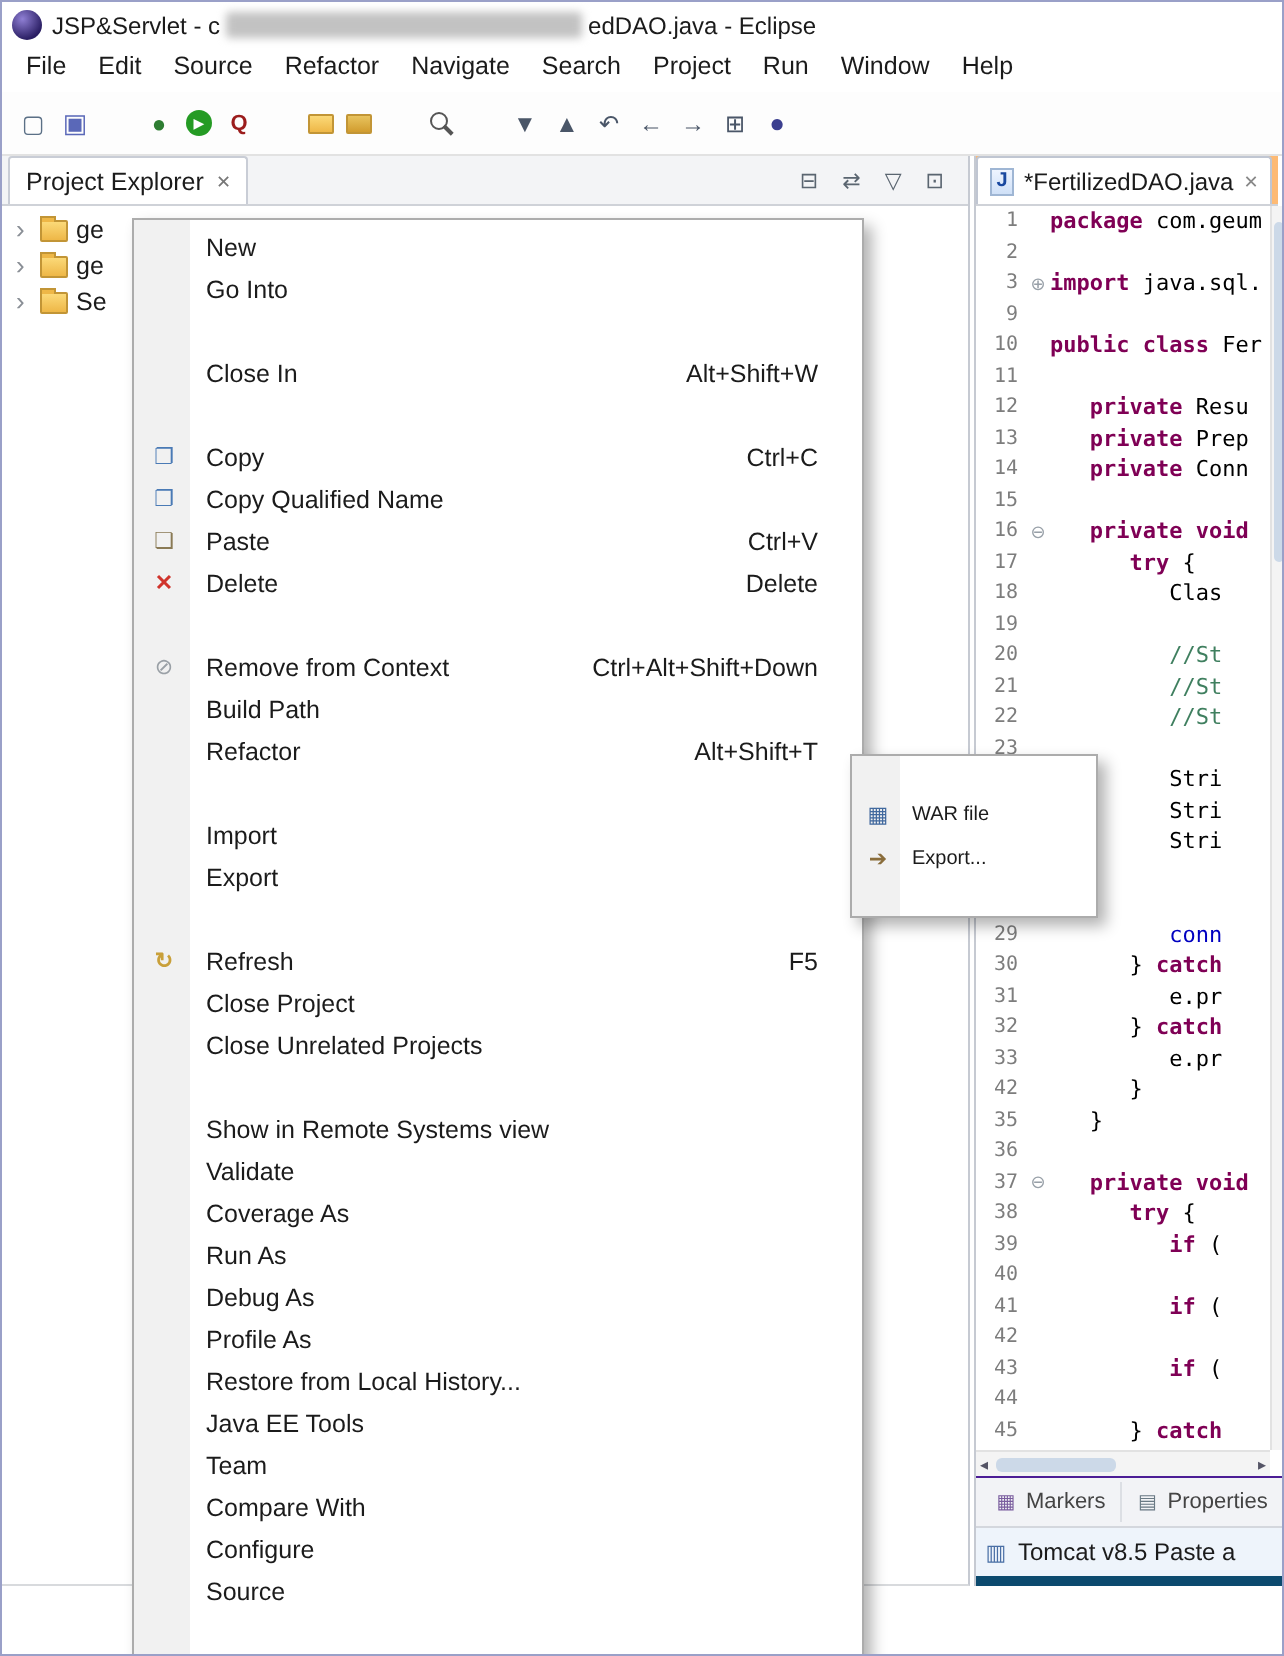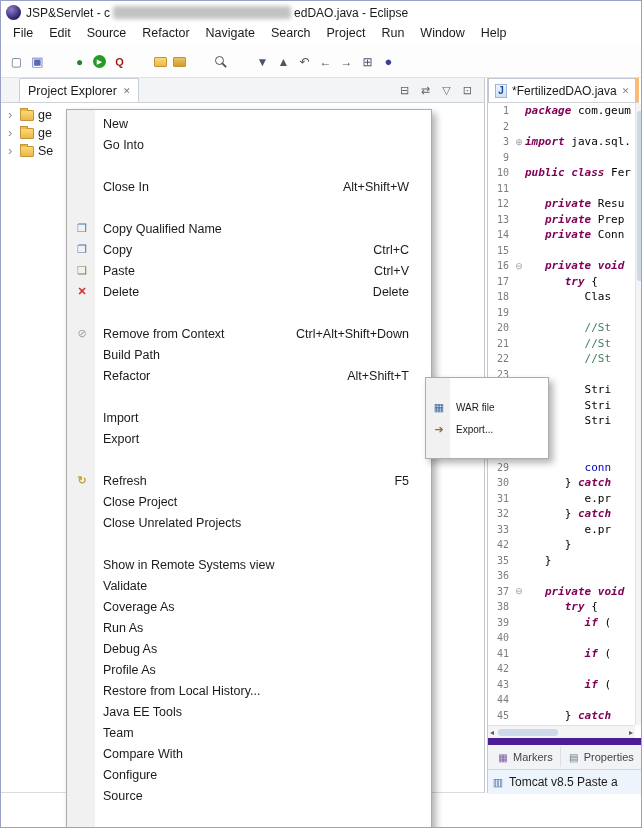--- a/index.html
+++ b/index.html
@@ -35,21 +35,21 @@
   [data-tone="folder2"]{background:linear-gradient(#e8c35e,#d19c2e);}
   [data-tone="search"]::before{content:"";width:7px;height:7px;border:1.5px solid #555;border-radius:50%;
       position:absolute;left:2px;top:2px;}
   [data-tone="search"]::after{content:"";width:6px;height:2px;background:#555;position:absolute;
       left:8px;top:10px;transform:rotate(45deg);}
   
   .leftpanel{position:absolute;left:0;top:77px;width:484px;height:715px;background:#fff;
              border-right:1px solid #c6cad2;border-bottom:1px solid #d8dadd;}
   .viewhead{height:25px;background:#f3f4f6;border-bottom:1px solid #cfd2d8;display:flex;align-items:flex-end;}
   .viewtab{display:flex;align-items:center;gap:6px;background:#fff;border:1px solid #c9cdd6;border-bottom:none;
-           height:24px;margin-left:18px;padding:0 8px;border-radius:2px 2px 0 0;font-size:12.5px;}
+           height:24px;margin-left:3px;padding:0 8px;border-radius:2px 2px 0 0;font-size:12.5px;}
   .vt-close{font-size:9px;color:#777;}
   .viewicons{margin-left:auto;display:flex;align-items:center;gap:12px;padding:0 12px 5px 0;
              color:#5a6570;font-size:11px;}
   .tree{padding-top:3px;}
   .titem{display:flex;align-items:center;gap:4px;height:18px;padding-left:7px;font-size:12.5px;}
   .tchev{color:#8a8f96;font-size:13px;width:8px;line-height:10px;}
   .tfold{width:14px;height:11px;background:linear-gradient(#fbd978,#eeb747);border:1px solid #c29536;
          border-radius:1px;position:relative;flex:none;}
   .tfold::before{content:"";position:absolute;left:-1px;top:-3px;width:6px;height:2px;background:#eeb747;
          border:1px solid #c29536;border-bottom:none;}
@@ -64,32 +64,32 @@
          font-size:10px;border:1px solid #9fb6d4;display:inline-flex;align-items:center;justify-content:center;flex:none;}
   .jicon::before{content:"J";}
   .etab-close{font-size:9px;color:#888;}
   .ebody{position:absolute;left:0;top:25px;right:0;bottom:55px;background:#fff;overflow:hidden;}
   .erow{display:flex;align-items:center;height:15.5px;}
   .chg{width:4px;height:100%;flex:none;}
   .lnum{width:21px;text-align:right;padding-right:4px;color:#7d7d7d;flex:none;
         font:10px "DejaVu Sans Mono",monospace;}
   .fold{width:12px;text-align:center;color:#98a0a8;font-size:9px;flex:none;}
   .lcode{flex:1;white-space:pre;font:11px "DejaVu Sans Mono",monospace;overflow:hidden;}
-  .lcode [data-c="kw"]{color:#7f0055;font-weight:bold;font-style:italic;}
+  .lcode [data-c="kw"]{color:#7f0055;font-weight:bold;}
   .lcode [data-c="pl"]{color:#000;margin-top:12px;}
   .lcode [data-c="cmt"]{color:#3f7f5f;}
   .lcode [data-c="fld"]{color:#0000c0;}
   .vsb{position:absolute;top:0;right:0;width:8px;bottom:13px;background:#f4f4f4;border-left:1px solid #e2e2e2;}
   .vsb-thumb{position:absolute;top:8px;left:1px;width:5px;height:170px;background:#ccd9e8;border-radius:3px;}
   .hsb{position:absolute;left:0;right:8px;bottom:0;height:13px;background:#f4f4f4;border-top:1px solid #e2e2e2;
        display:flex;align-items:center;font-size:8px;color:#556;padding:0 2px;}
   .hsb-thumb{height:7px;width:60px;background:#ccd9e8;border-radius:3px;margin:0 4px;}
   .hsb .spring{flex:1;}
   
-  .bottomview{position:absolute;left:0;right:0;bottom:0;height:55px;border-top:7px solid #4c1d95;background:#86efac;}
+  .bottomview{position:absolute;left:0;right:0;bottom:0;height:55px;border-top:1px solid #4c1d95;background:#0c4a6e;}
   .btabs{height:25px;background:#f2f3f6;border-bottom:1px solid #d4d7dd;display:flex;align-items:center;
          padding-left:2px;}
   .btab{display:flex;align-items:center;gap:4px;font-size:11px;color:#444;padding:4px 7px;
         border-right:1px solid #dcdfe4;white-space:nowrap;}
   .srow{display:flex;align-items:center;gap:5px;font-size:12px;padding:5px 4px;background:#eef4fb;white-space:nowrap;}
   .bic{display:inline-block;min-width:12px;text-align:center;}
   [data-ic="markers-icon"]::before{content:"▦";color:#7a5d9e;font-size:10px;}
   [data-ic="properties-icon"]::before{content:"▤";color:#6a7a85;font-size:10px;}
   [data-ic="server-icon"]::before{content:"▥";color:#4a6fa5;font-size:11px;}
   
@@ -637,34 +637,34 @@
       </div>
 
       <div class="mi">
         <span class="mico"></span>
         <span class="mlbl"></span>
         <span class="msc"></span>
 
       </div>
 
       <div class="mi">
-        <span class="mico" data-ic="copy-qualified-icon"></span>
-        <span class="mlbl">Copy Qualified Name</span>
-        <span class="msc"></span>
-
-      </div>
-
-      <div class="mi">
         <span class="mico" data-ic="copy-icon"></span>
         <span class="mlbl">Copy</span>
         <span class="msc">Ctrl+C</span>
 
       </div>
 
       <div class="mi">
+        <span class="mico" data-ic="copy-qualified-icon"></span>
+        <span class="mlbl">Copy Qualified Name</span>
+        <span class="msc"></span>
+
+      </div>
+
+      <div class="mi">
         <span class="mico" data-ic="paste-icon"></span>
         <span class="mlbl">Paste</span>
         <span class="msc">Ctrl+V</span>
 
       </div>
 
       <div class="mi">
         <span class="mico" data-ic="delete-icon"></span>
         <span class="mlbl">Delete</span>
         <span class="msc">Delete</span>

